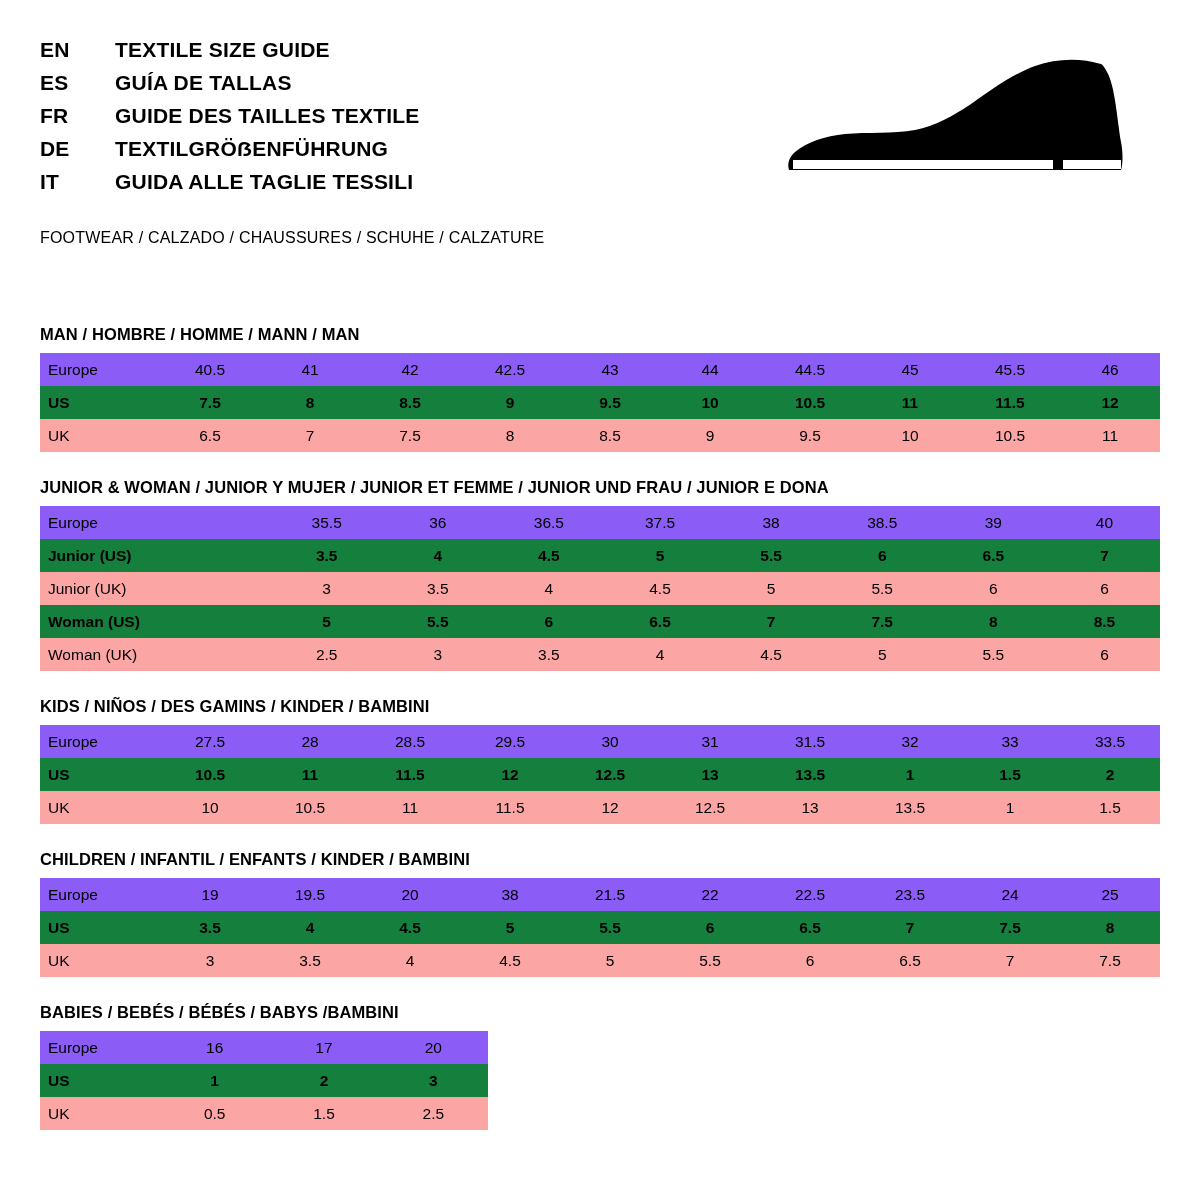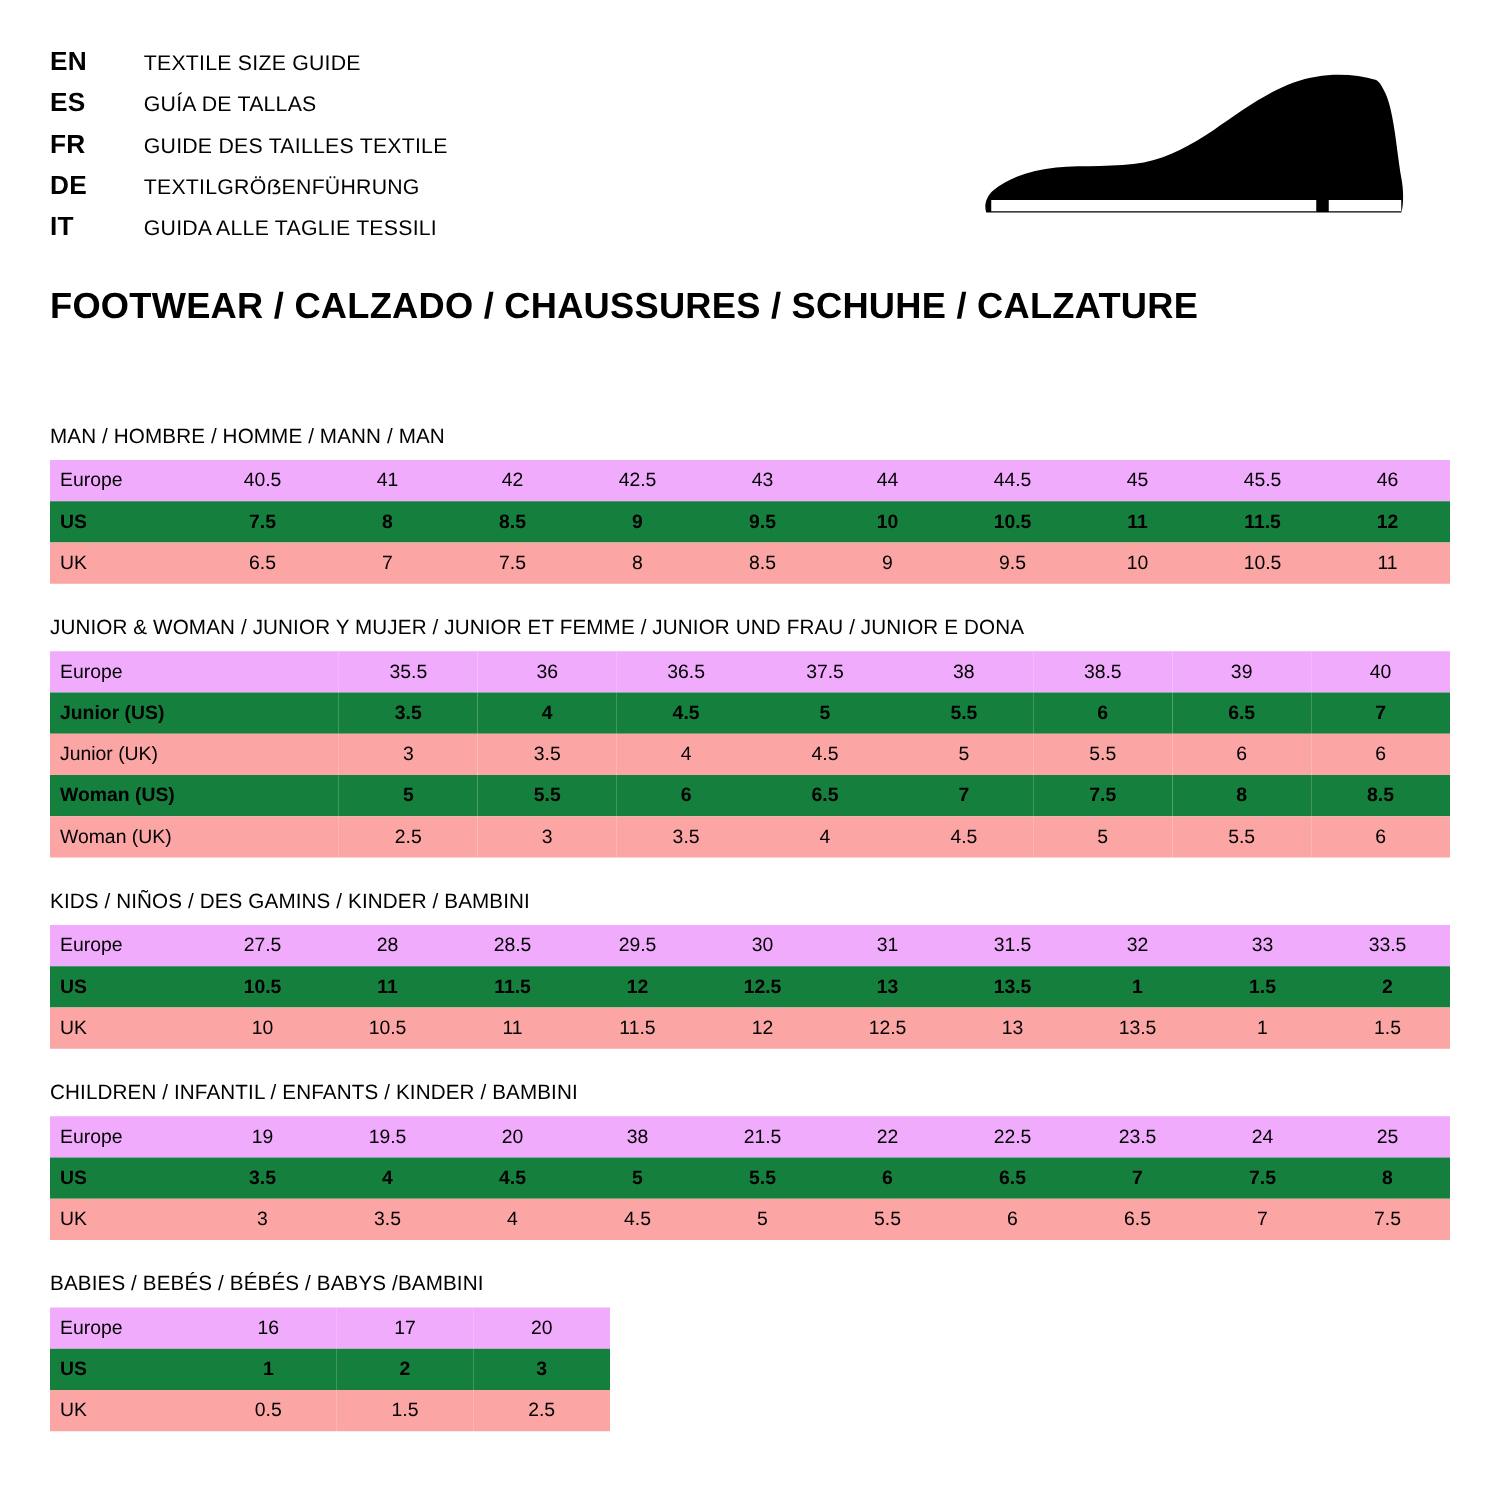--- a/index.html
+++ b/index.html
@@ -36,51 +36,51 @@
     align-items: baseline;
     height: 33px;
   }
   .lang-code {
     width: 75px;
     font-size: 21px;
     font-weight: bold;
     letter-spacing: 0.2px;
   }
   .lang-text {
-    font-size: 17px;
-    font-weight: normal;
+    font-size: 21px;
+    font-weight: bold;
     letter-spacing: 0.2px;
     white-space: nowrap;
   }
   .shoe-wrap {
     width: 370px;
     height: 140px;
     margin-right: 20px;
     margin-top: 18px;
     display: flex;
     align-items: flex-start;
     justify-content: center;
   }
   .shoe-wrap svg { display: block; }
 
   .section-title-main {
     margin-top: 26px;
-    font-size: 29px;
-    font-weight: bold;
+    font-size: 16px;
+    font-weight: normal;
     letter-spacing: 0.2px;
   }
 
   
   .block {
     margin-top: 26px;
   }
   .block.first { margin-top: 78px; }
   .block-title {
     font-size: 16.5px;
-    font-weight: normal;
+    font-weight: bold;
     margin-bottom: 9px;
     letter-spacing: 0.1px;
   }
   table.size {
     border-collapse: collapse;
     table-layout: fixed;
     font-size: 15.5px;
   }
   table.size.full { width: 1120px; }
   table.size.babies { width: 448px; }
@@ -89,21 +89,21 @@
     text-align: center;
     vertical-align: middle;
     padding: 0;
   }
   table.size td.label {
     text-align: left;
     padding-left: 8px;
     width: 112px;
   }
   tr.head td {
-    background: #f0abfc;
+    background: #8b5cf6;
     font-weight: normal;
   }
   tr.alt td {
     background: #fca5a5;
   }
   tr.plain td {
     background: #15803d;
     font-weight: bold;
   }
 </style>

